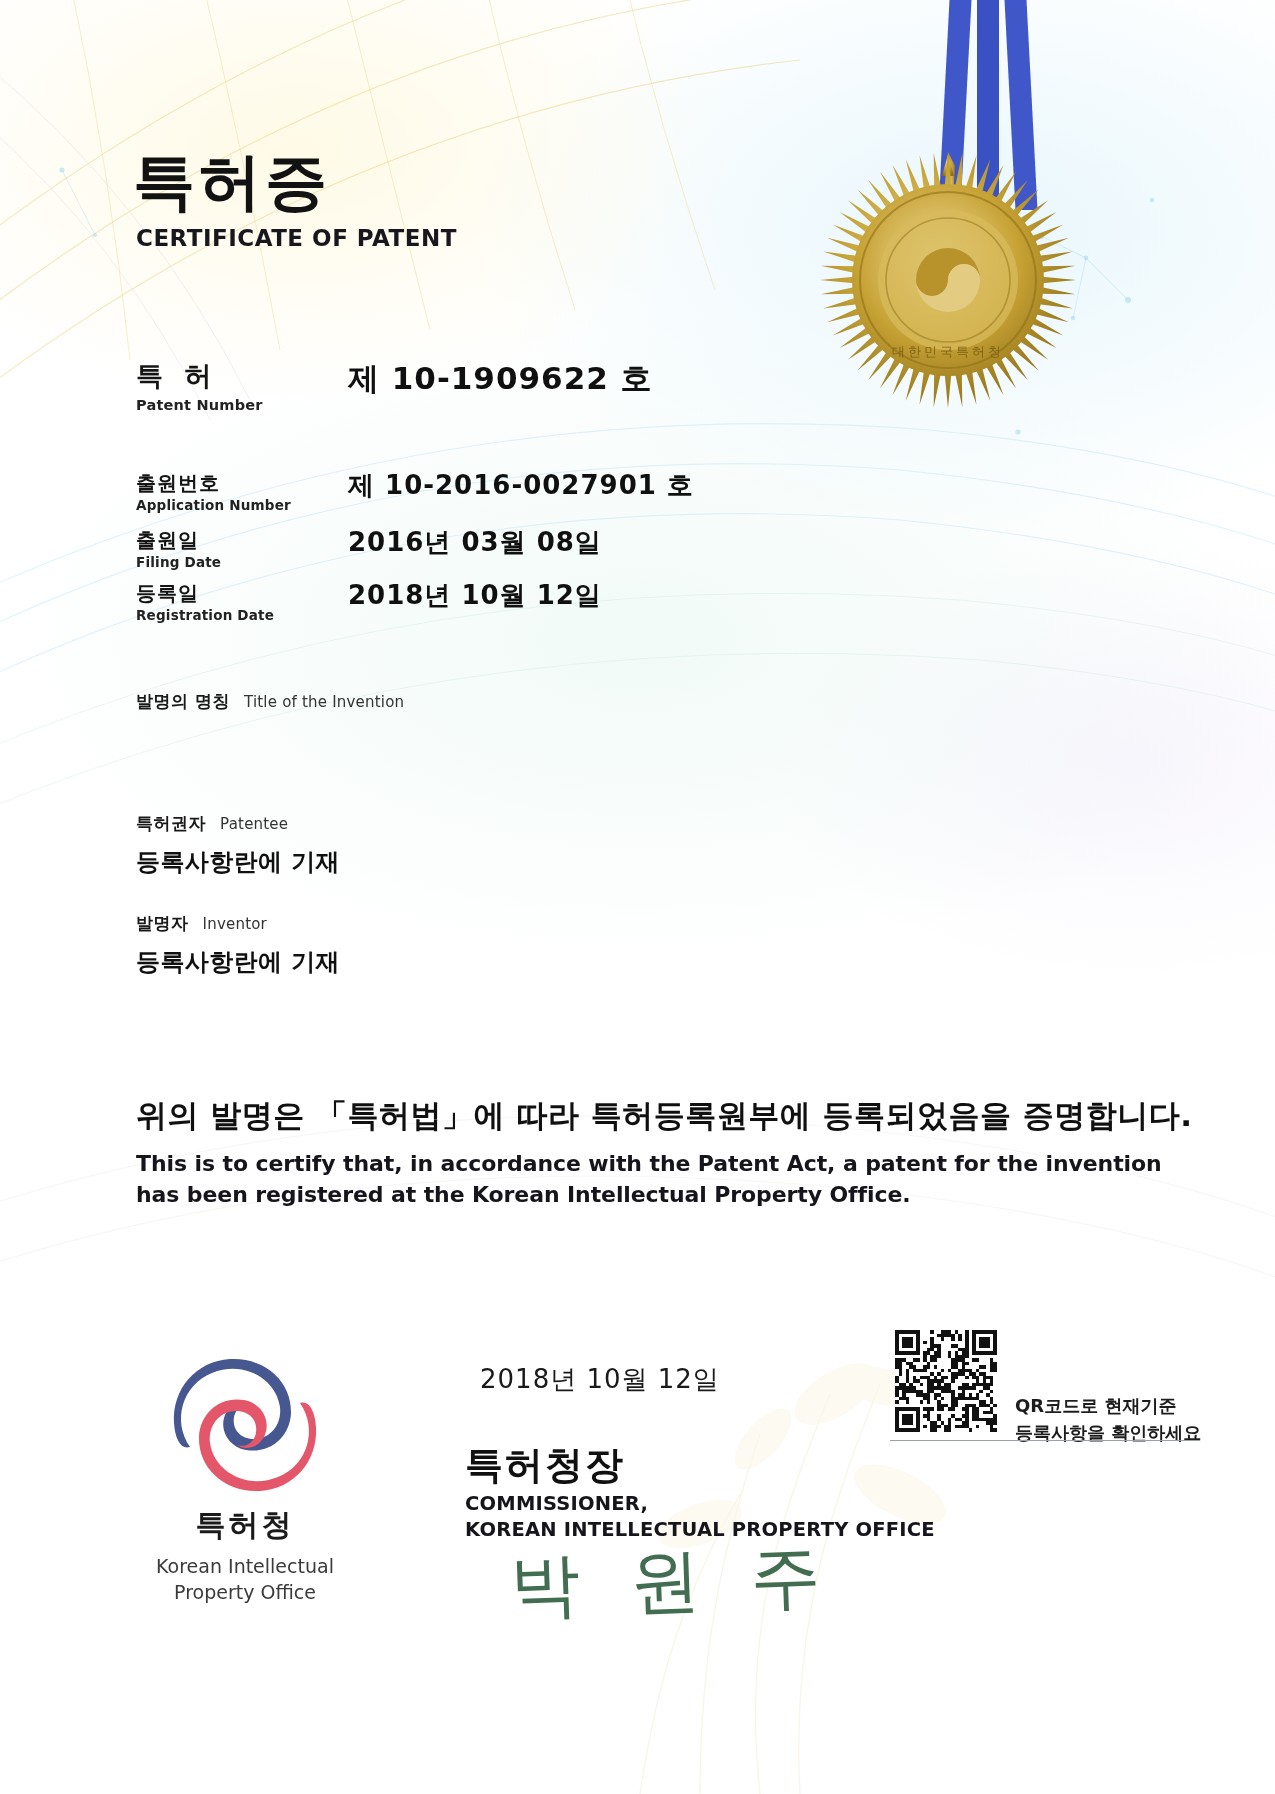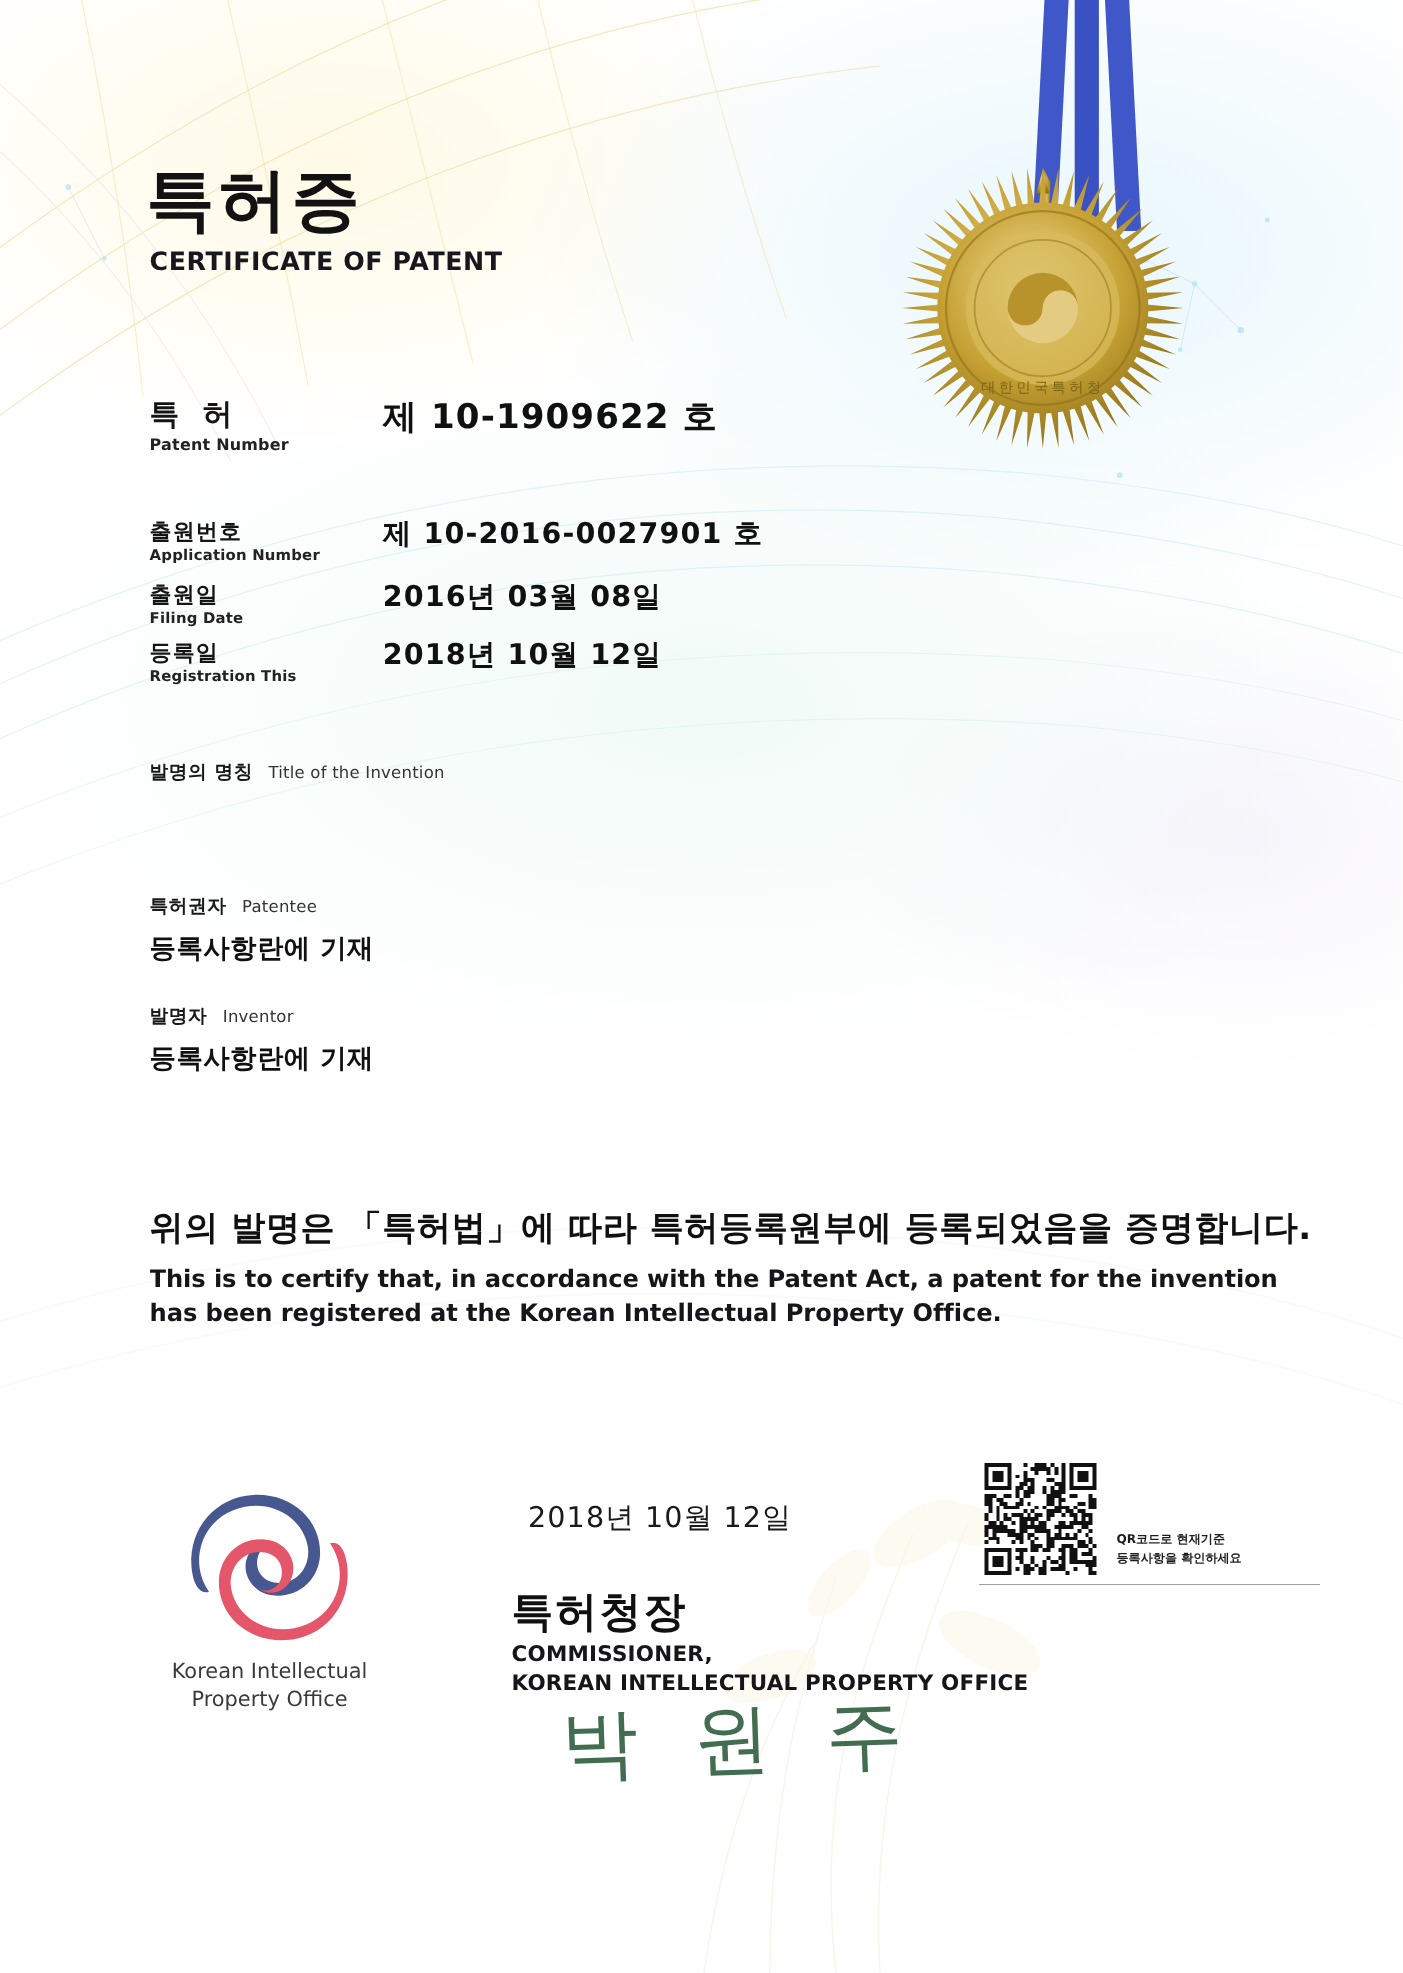--- a/index.html
+++ b/index.html
@@ -102,21 +102,21 @@
     opacity:.9;transform:rotate(-2deg);
   }
   
   .kipo{position:absolute;left:130px;top:1355px;width:230px;text-align:center;}
   .kipo-name-ko{font-size:30px;font-weight:bold;color:#1b1b1b;letter-spacing:3px;margin-top:6px;}
   .kipo-name-en{font-size:19px;color:#3a3a3a;line-height:1.35;margin-top:8px;}
   
   .qr-wrap{position:absolute;left:895px;top:1330px;}
   .qr-note{
     position:absolute;left:1015px;top:1392px;width:190px;
-    font-size:11px;color:#1d1d1d;line-height:1.5;font-weight:bold;
+    font-size:18px;color:#1d1d1d;line-height:1.5;font-weight:bold;
   }
   .qr-underline{position:absolute;left:890px;top:1440px;width:310px;height:1px;background:#9aa0a6;}
 </style>
 </head>
 <body>
 
 <div class="page">
 
   <div class="bg-wash"></div>
 
@@ -245,21 +245,21 @@
   <div class="row r-fil-lbl">
     <div class="lbl-ko">출원일</div>
     <div class="lbl-en">Filing Date</div>
   </div>
   <div class="row r-fil-val">
     <div class="val">2016년  03월  08일</div>
   </div>
 
   <div class="row r-reg-lbl">
     <div class="lbl-ko">등록일</div>
-    <div class="lbl-en">Registration This</div>
+    <div class="lbl-en">Registration Date</div>
   </div>
   <div class="row r-reg-val">
     <div class="val">2018년  10월  12일</div>
   </div>
 
   <div class="sec s-title">
     <div>
       <span class="cap-ko">발명의 명칭</span>
       <span class="cap-en">Title of the Invention</span>
     </div>
@@ -288,20 +288,21 @@
   <div class="commish-ko">특허청장</div>
   <div class="commish-en1">COMMISSIONER,</div>
   <div class="commish-en2">KOREAN INTELLECTUAL PROPERTY OFFICE</div>
   <div class="signature">박 원 주</div>
 
   <div class="kipo">
     <svg width="170" height="140" viewBox="0 0 170 140">
       <path d="M30 92 C 12 66 22 30 52 18 C 84 5 116 24 120 52 C 122 70 110 84 94 84 C 80 84 72 74 74 62 C 76 52 85 47 93 50 C 85 44 72 47 66 58 C 58 73 68 92 86 95 C 110 99 130 82 131 58 C 132 26 104 2 70 4 C 36 6 12 34 14 68 C 15 84 21 95 30 92 Z" fill="#47578f"></path>
       <path d="M140 48 C 158 74 148 110 118 122 C 86 135 54 116 50 88 C 48 70 60 56 76 56 C 90 56 98 66 96 78 C 94 88 85 93 77 90 C 85 96 98 93 104 82 C 112 67 102 48 84 45 C 60 41 40 58 39 82 C 38 114 66 138 100 136 C 134 134 158 106 156 72 C 155 56 149 45 140 48 Z" fill="#e4566a"></path>
     </svg>
+    <div class="kipo-name-ko">특허청</div>
     <div class="kipo-name-en">Korean Intellectual</div>
     <div class="kipo-name-en" style="margin-top:0">Property Office</div>
   </div>
 
   <div class="qr-wrap">
     <svg width="102" height="102" viewBox="0 0 29 29" shape-rendering="crispEdges">
       <rect width="29" height="29" fill="#ffffff"></rect>
       <g fill="#111111" id="qrcells">
           <path d="M0 0h1v1h-1zM1 0h1v1h-1zM2 0h1v1h-1zM3 0h1v1h-1zM4 0h1v1h-1zM5 0h1v1h-1zM6 0h1v1h-1zM10 0h1v1h-1zM13 0h1v1h-1zM14 0h1v1h-1zM15 0h1v1h-1zM17 0h1v1h-1zM20 0h1v1h-1zM22 0h1v1h-1zM23 0h1v1h-1zM24 0h1v1h-1zM25 0h1v1h-1zM26 0h1v1h-1zM27 0h1v1h-1zM28 0h1v1h-1zM0 1h1v1h-1zM6 1h1v1h-1zM12 1h1v1h-1zM13 1h1v1h-1zM14 1h1v1h-1zM15 1h1v1h-1zM16 1h1v1h-1zM18 1h1v1h-1zM20 1h1v1h-1zM22 1h1v1h-1zM28 1h1v1h-1zM0 2h1v1h-1zM2 2h1v1h-1zM3 2h1v1h-1zM4 2h1v1h-1zM6 2h1v1h-1zM10 2h1v1h-1zM13 2h1v1h-1zM16 2h1v1h-1zM18 2h1v1h-1zM20 2h1v1h-1zM22 2h1v1h-1zM24 2h1v1h-1zM25 2h1v1h-1zM26 2h1v1h-1zM28 2h1v1h-1zM0 3h1v1h-1zM2 3h1v1h-1zM3 3h1v1h-1zM4 3h1v1h-1zM6 3h1v1h-1zM8 3h1v1h-1zM10 3h1v1h-1zM20 3h1v1h-1zM22 3h1v1h-1zM24 3h1v1h-1zM25 3h1v1h-1zM26 3h1v1h-1zM28 3h1v1h-1zM0 4h1v1h-1zM2 4h1v1h-1zM3 4h1v1h-1zM4 4h1v1h-1zM6 4h1v1h-1zM10 4h1v1h-1zM11 4h1v1h-1zM12 4h1v1h-1zM16 4h1v1h-1zM17 4h1v1h-1zM20 4h1v1h-1zM22 4h1v1h-1zM24 4h1v1h-1zM25 4h1v1h-1zM26 4h1v1h-1zM28 4h1v1h-1zM0 5h1v1h-1zM6 5h1v1h-1zM9 5h1v1h-1zM10 5h1v1h-1zM12 5h1v1h-1zM18 5h1v1h-1zM19 5h1v1h-1zM20 5h1v1h-1zM22 5h1v1h-1zM28 5h1v1h-1zM0 6h1v1h-1zM1 6h1v1h-1zM2 6h1v1h-1zM3 6h1v1h-1zM4 6h1v1h-1zM5 6h1v1h-1zM6 6h1v1h-1zM8 6h1v1h-1zM9 6h1v1h-1zM11 6h1v1h-1zM12 6h1v1h-1zM15 6h1v1h-1zM17 6h1v1h-1zM19 6h1v1h-1zM20 6h1v1h-1zM22 6h1v1h-1zM23 6h1v1h-1zM24 6h1v1h-1zM25 6h1v1h-1zM26 6h1v1h-1zM27 6h1v1h-1zM28 6h1v1h-1zM8 7h1v1h-1zM10 7h1v1h-1zM11 7h1v1h-1zM12 7h1v1h-1zM15 7h1v1h-1zM17 7h1v1h-1zM18 7h1v1h-1zM19 7h1v1h-1zM20 7h1v1h-1zM0 8h1v1h-1zM1 8h1v1h-1zM2 8h1v1h-1zM5 8h1v1h-1zM6 8h1v1h-1zM8 8h1v1h-1zM10 8h1v1h-1zM11 8h1v1h-1zM16 8h1v1h-1zM17 8h1v1h-1zM18 8h1v1h-1zM19 8h1v1h-1zM22 8h1v1h-1zM23 8h1v1h-1zM27 8h1v1h-1zM0 9h1v1h-1zM1 9h1v1h-1zM3 9h1v1h-1zM4 9h1v1h-1zM9 9h1v1h-1zM16 9h1v1h-1zM17 9h1v1h-1zM19 9h1v1h-1zM20 9h1v1h-1zM27 9h1v1h-1zM28 9h1v1h-1zM0 10h1v1h-1zM1 10h1v1h-1zM4 10h1v1h-1zM5 10h1v1h-1zM8 10h1v1h-1zM9 10h1v1h-1zM11 10h1v1h-1zM16 10h1v1h-1zM17 10h1v1h-1zM19 10h1v1h-1zM24 10h1v1h-1zM25 10h1v1h-1zM27 10h1v1h-1zM28 10h1v1h-1zM1 11h1v1h-1zM3 11h1v1h-1zM5 11h1v1h-1zM6 11h1v1h-1zM7 11h1v1h-1zM8 11h1v1h-1zM13 11h1v1h-1zM15 11h1v1h-1zM18 11h1v1h-1zM19 11h1v1h-1zM20 11h1v1h-1zM21 11h1v1h-1zM23 11h1v1h-1zM27 11h1v1h-1zM28 11h1v1h-1zM1 12h1v1h-1zM3 12h1v1h-1zM10 12h1v1h-1zM12 12h1v1h-1zM16 12h1v1h-1zM17 12h1v1h-1zM18 12h1v1h-1zM19 12h1v1h-1zM21 12h1v1h-1zM22 12h1v1h-1zM24 12h1v1h-1zM25 12h1v1h-1zM0 13h1v1h-1zM3 13h1v1h-1zM5 13h1v1h-1zM7 13h1v1h-1zM8 13h1v1h-1zM9 13h1v1h-1zM11 13h1v1h-1zM13 13h1v1h-1zM14 13h1v1h-1zM16 13h1v1h-1zM17 13h1v1h-1zM20 13h1v1h-1zM22 13h1v1h-1zM23 13h1v1h-1zM25 13h1v1h-1zM26 13h1v1h-1zM27 13h1v1h-1zM0 14h1v1h-1zM3 14h1v1h-1zM5 14h1v1h-1zM6 14h1v1h-1zM9 14h1v1h-1zM10 14h1v1h-1zM11 14h1v1h-1zM12 14h1v1h-1zM13 14h1v1h-1zM16 14h1v1h-1zM23 14h1v1h-1zM25 14h1v1h-1zM27 14h1v1h-1zM1 15h1v1h-1zM2 15h1v1h-1zM4 15h1v1h-1zM7 15h1v1h-1zM9 15h1v1h-1zM10 15h1v1h-1zM12 15h1v1h-1zM14 15h1v1h-1zM15 15h1v1h-1zM19 15h1v1h-1zM20 15h1v1h-1zM22 15h1v1h-1zM23 15h1v1h-1zM24 15h1v1h-1zM25 15h1v1h-1zM26 15h1v1h-1zM27 15h1v1h-1zM0 16h1v1h-1zM1 16h1v1h-1zM2 16h1v1h-1zM3 16h1v1h-1zM4 16h1v1h-1zM5 16h1v1h-1zM9 16h1v1h-1zM10 16h1v1h-1zM11 16h1v1h-1zM12 16h1v1h-1zM13 16h1v1h-1zM14 16h1v1h-1zM15 16h1v1h-1zM18 16h1v1h-1zM19 16h1v1h-1zM20 16h1v1h-1zM21 16h1v1h-1zM22 16h1v1h-1zM25 16h1v1h-1zM26 16h1v1h-1zM0 17h1v1h-1zM2 17h1v1h-1zM3 17h1v1h-1zM4 17h1v1h-1zM5 17h1v1h-1zM6 17h1v1h-1zM7 17h1v1h-1zM9 17h1v1h-1zM10 17h1v1h-1zM13 17h1v1h-1zM14 17h1v1h-1zM15 17h1v1h-1zM16 17h1v1h-1zM19 17h1v1h-1zM24 17h1v1h-1zM27 17h1v1h-1zM0 18h1v1h-1zM2 18h1v1h-1zM6 18h1v1h-1zM7 18h1v1h-1zM8 18h1v1h-1zM9 18h1v1h-1zM11 18h1v1h-1zM12 18h1v1h-1zM16 18h1v1h-1zM18 18h1v1h-1zM19 18h1v1h-1zM21 18h1v1h-1zM23 18h1v1h-1zM26 18h1v1h-1zM1 19h1v1h-1zM2 19h1v1h-1zM3 19h1v1h-1zM8 19h1v1h-1zM9 19h1v1h-1zM11 19h1v1h-1zM13 19h1v1h-1zM16 19h1v1h-1zM17 19h1v1h-1zM18 19h1v1h-1zM19 19h1v1h-1zM20 19h1v1h-1zM21 19h1v1h-1zM22 19h1v1h-1zM23 19h1v1h-1zM27 19h1v1h-1zM0 20h1v1h-1zM3 20h1v1h-1zM7 20h1v1h-1zM9 20h1v1h-1zM12 20h1v1h-1zM16 20h1v1h-1zM17 20h1v1h-1zM24 20h1v1h-1zM25 20h1v1h-1zM27 20h1v1h-1zM12 21h1v1h-1zM13 21h1v1h-1zM14 21h1v1h-1zM16 21h1v1h-1zM17 21h1v1h-1zM20 21h1v1h-1zM21 21h1v1h-1zM22 21h1v1h-1zM24 21h1v1h-1zM25 21h1v1h-1zM26 21h1v1h-1zM28 21h1v1h-1zM0 22h1v1h-1zM1 22h1v1h-1zM2 22h1v1h-1zM3 22h1v1h-1zM4 22h1v1h-1zM5 22h1v1h-1zM6 22h1v1h-1zM8 22h1v1h-1zM9 22h1v1h-1zM10 22h1v1h-1zM12 22h1v1h-1zM13 22h1v1h-1zM15 22h1v1h-1zM16 22h1v1h-1zM19 22h1v1h-1zM20 22h1v1h-1zM22 22h1v1h-1zM23 22h1v1h-1zM27 22h1v1h-1zM0 23h1v1h-1zM6 23h1v1h-1zM9 23h1v1h-1zM20 23h1v1h-1zM22 23h1v1h-1zM23 23h1v1h-1zM25 23h1v1h-1zM26 23h1v1h-1zM27 23h1v1h-1zM0 24h1v1h-1zM2 24h1v1h-1zM3 24h1v1h-1zM4 24h1v1h-1zM6 24h1v1h-1zM8 24h1v1h-1zM9 24h1v1h-1zM12 24h1v1h-1zM16 24h1v1h-1zM19 24h1v1h-1zM20 24h1v1h-1zM22 24h1v1h-1zM23 24h1v1h-1zM28 24h1v1h-1zM0 25h1v1h-1zM2 25h1v1h-1zM3 25h1v1h-1zM4 25h1v1h-1zM6 25h1v1h-1zM9 25h1v1h-1zM12 25h1v1h-1zM15 25h1v1h-1zM17 25h1v1h-1zM18 25h1v1h-1zM20 25h1v1h-1zM22 25h1v1h-1zM23 25h1v1h-1zM24 25h1v1h-1zM25 25h1v1h-1zM26 25h1v1h-1zM27 25h1v1h-1zM28 25h1v1h-1zM0 26h1v1h-1zM2 26h1v1h-1zM3 26h1v1h-1zM4 26h1v1h-1zM6 26h1v1h-1zM10 26h1v1h-1zM11 26h1v1h-1zM13 26h1v1h-1zM15 26h1v1h-1zM19 26h1v1h-1zM20 26h1v1h-1zM26 26h1v1h-1zM27 26h1v1h-1zM28 26h1v1h-1zM0 27h1v1h-1zM6 27h1v1h-1zM8 27h1v1h-1zM10 27h1v1h-1zM11 27h1v1h-1zM12 27h1v1h-1zM14 27h1v1h-1zM15 27h1v1h-1zM17 27h1v1h-1zM18 27h1v1h-1zM19 27h1v1h-1zM20 27h1v1h-1zM23 27h1v1h-1zM27 27h1v1h-1zM0 28h1v1h-1zM1 28h1v1h-1zM2 28h1v1h-1zM3 28h1v1h-1zM4 28h1v1h-1zM5 28h1v1h-1zM6 28h1v1h-1zM10 28h1v1h-1zM11 28h1v1h-1zM14 28h1v1h-1zM15 28h1v1h-1zM21 28h1v1h-1zM27 28h1v1h-1zM28 28h1v1h-1z"></path>
         </g>

